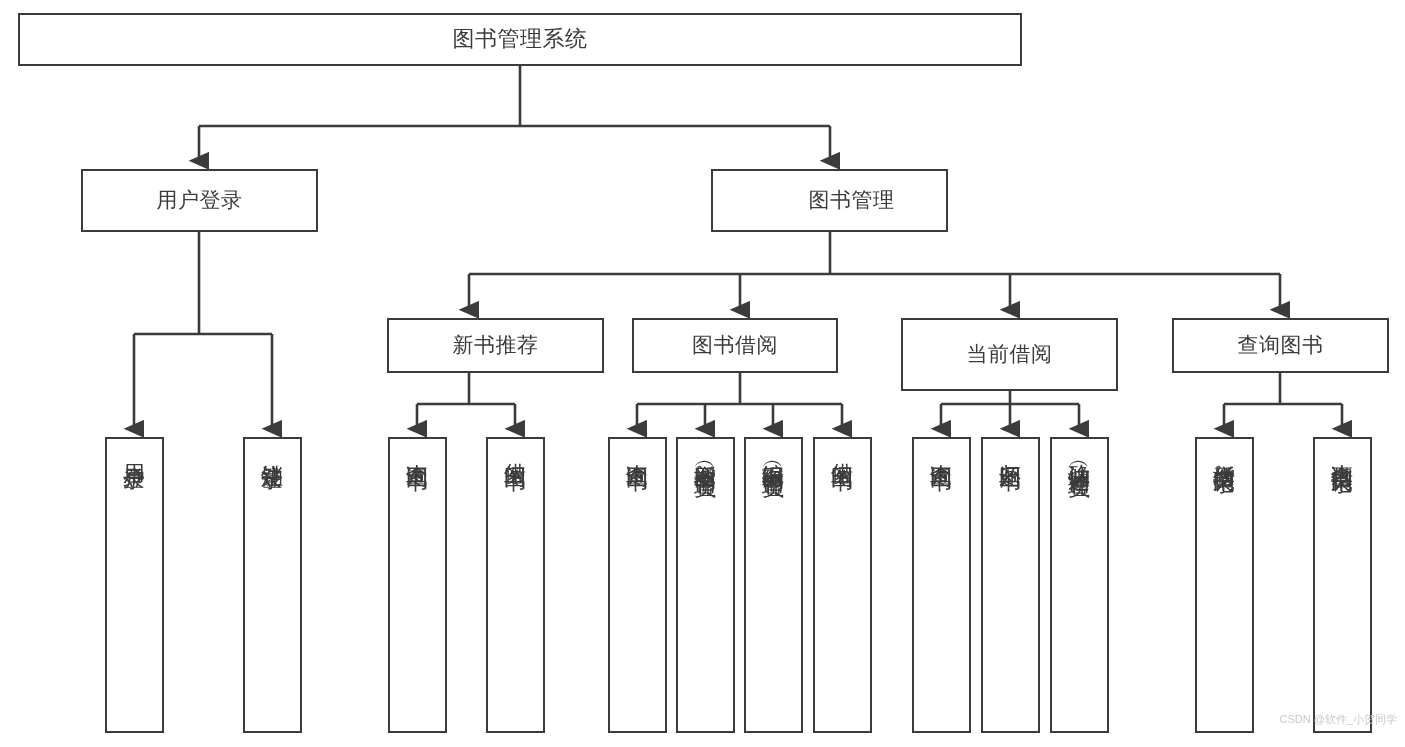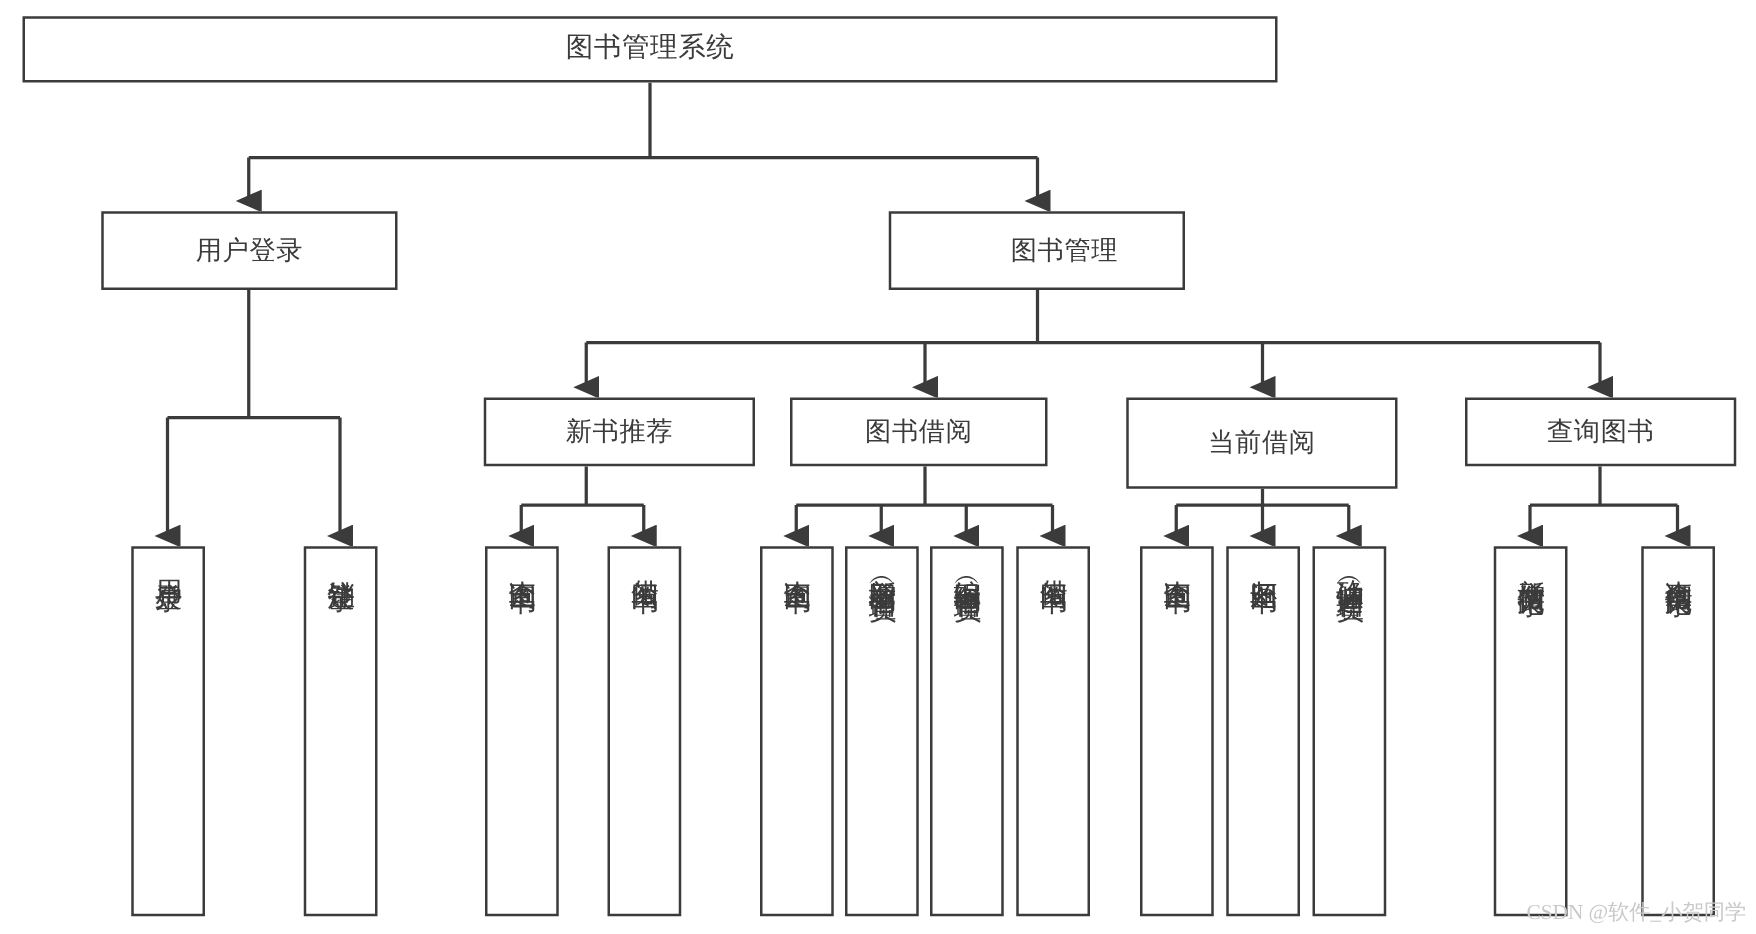--- a/index.html
+++ b/index.html
@@ -60,26 +60,26 @@
     writing-mode: vertical-rl;
     text-orientation: upright;
     font-size: 22px;
     line-height: 1.05;
     letter-spacing: 2px;
     white-space: nowrap;
   }
   .watermark {
     position: absolute;
     right: 8px;
-    bottom: 6px;
-    font-size: 17px;
+    bottom: 20px;
+    font-size: 11px;
     color: #c9c9c9;
     z-index: 5;
     white-space: nowrap;
-    font-family: Liberation Serif, serif;
+    font-family: Liberation Sans, sans-serif;
   }
 </style>
 </head>
 <body>
 
 <div id="canvas">
 
   <svg class="connectors" viewBox="0 0 1405 747" xmlns="http://www.w3.org/2000/svg">
     <defs>
       <marker id="arrow" markerWidth="10" markerHeight="10" refX="3.2" refY="4" orient="auto" markerUnits="strokeWidth">

